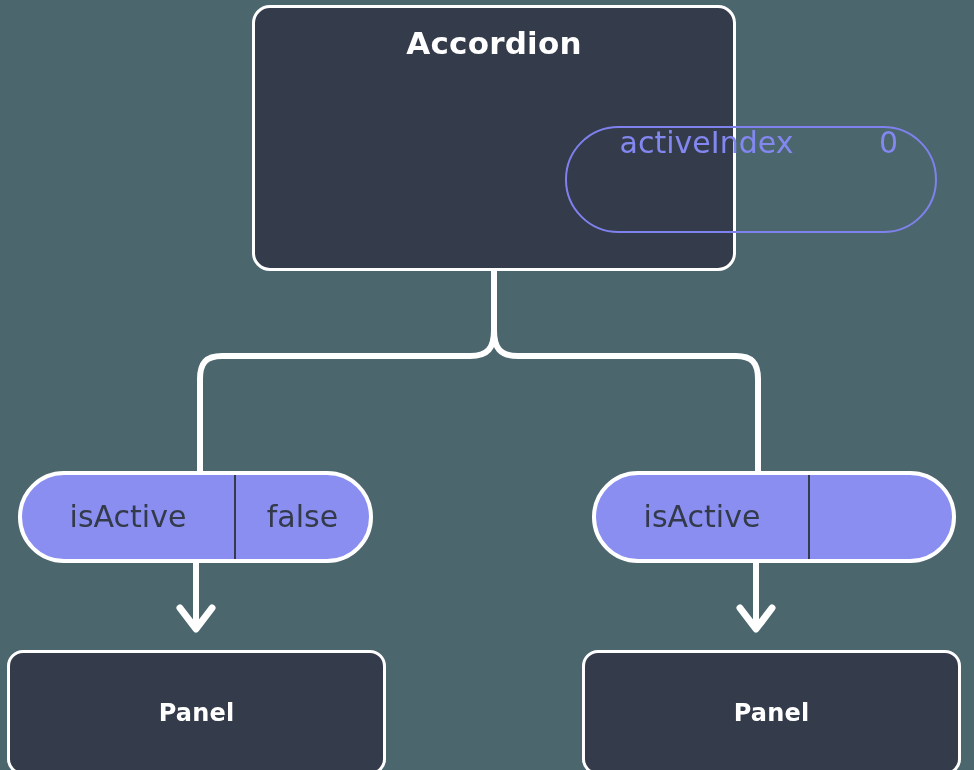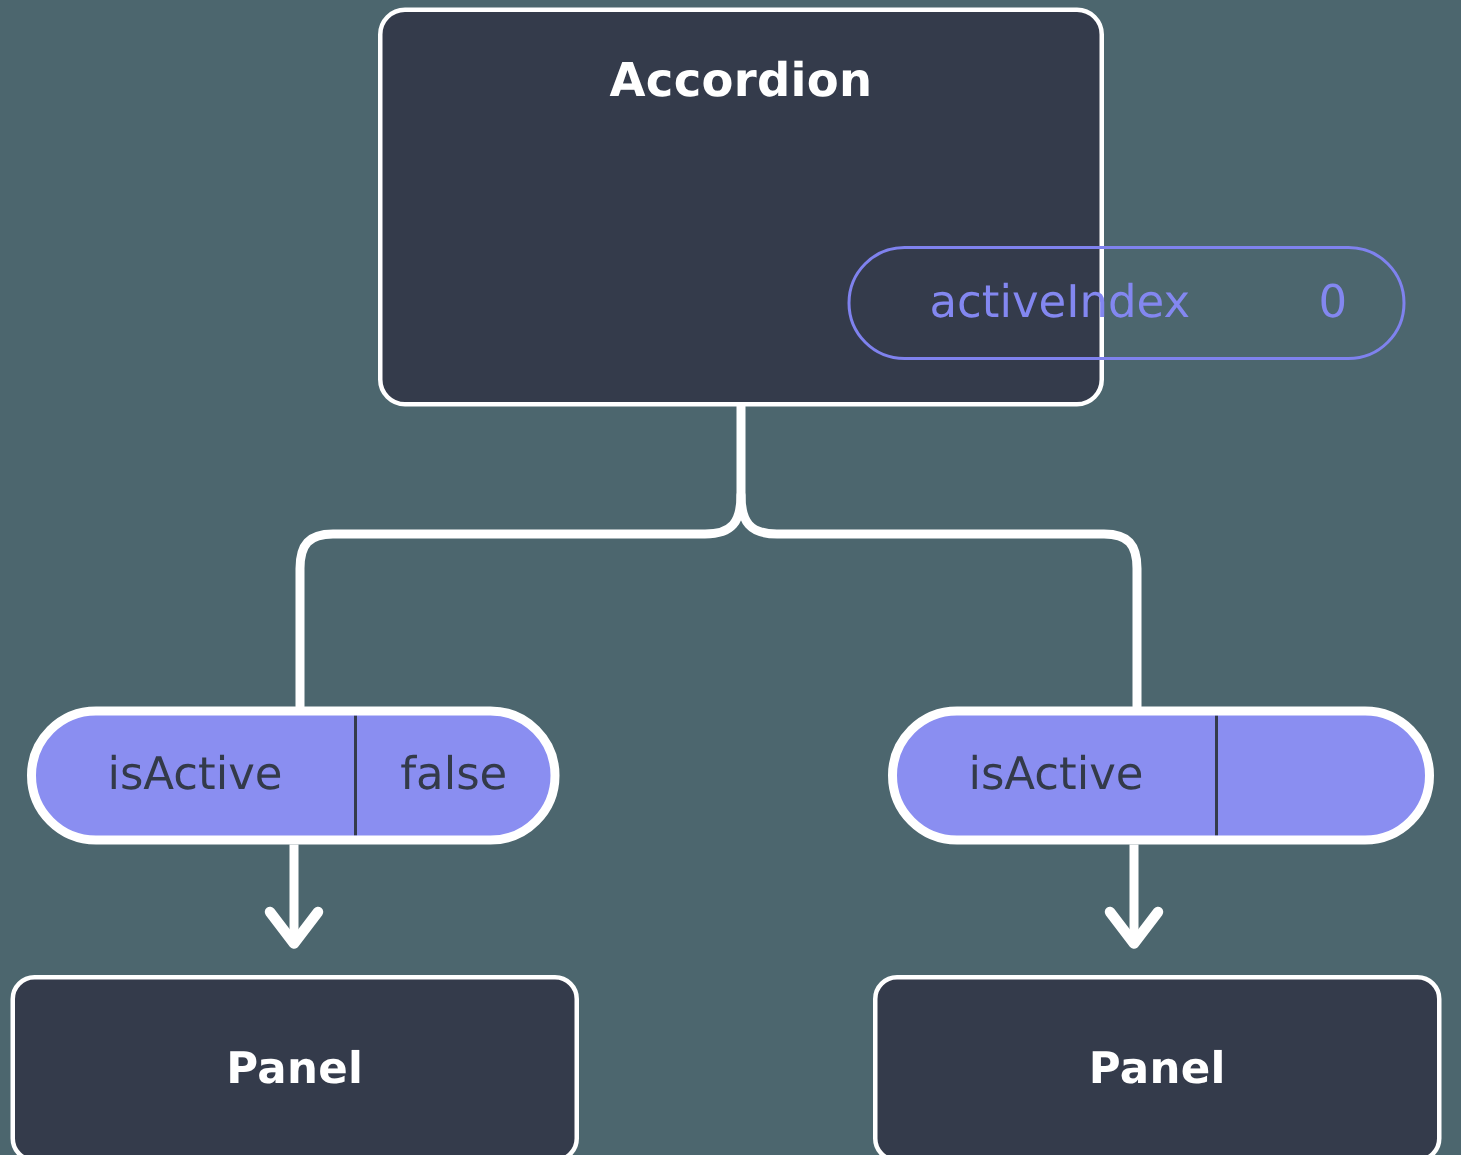--- a/index.html
+++ b/index.html
@@ -49,48 +49,47 @@
     line-height: 1;
     white-space: nowrap;
   }
 
   #accordion-card {
     left: 252px;
     top: 5px;
     width: 484px;
     height: 266px;
     justify-content: flex-start;
-    padding-top: 31px;
+    padding-top: 20px;
   }
 
   .panel-card {
     width: 379px;
     height: 125px;
     justify-content: center;
     padding-top: 0;
     border-radius: 16px;
   }
   #panel-left  { left: 7px;   top: 650px; }
   #panel-right { left: 582px; top: 650px; }
-  .panel-card .card-title { font-size: 29px; }
+  .panel-card .card-title { font-size: 24px; }
 
   
   #active-index-chip {
     position: absolute;
     left: 310px;
     top: 118px;
     width: 372px;
-    height: 76px;
+    height: 107px;
     box-sizing: border-box;
     border: 2px solid #7f82ee;
     border-radius: 54px;
     display: flex;
-    align-items: center;
+    align-items: flex-start;
     background: transparent;
-    margin-top: 38px;
   }
   #active-index-chip .chip-key,
   #active-index-chip .chip-val {
     display: flex;
     align-items: center;
     justify-content: center;
     color: #8387f0;
     font-size: 30px;
     line-height: 1;
     white-space: nowrap;
@@ -105,21 +104,21 @@
     background: #7f82ee;
     flex: 0 0 2px;
   }
   #active-index-chip .chip-val { flex: 1 1 auto; }
 
   
   .pill {
     position: absolute;
     box-sizing: border-box;
     background: #8a8ef1;
-    border: 6px solid #ffffff;
+    border: 4px solid #ffffff;
     border-radius: 46px;
     height: 92px;
     display: flex;
     align-items: stretch;
     overflow: hidden;
   }
   .pill .pill-key,
   .pill .pill-val {
     display: flex;
     align-items: center;

